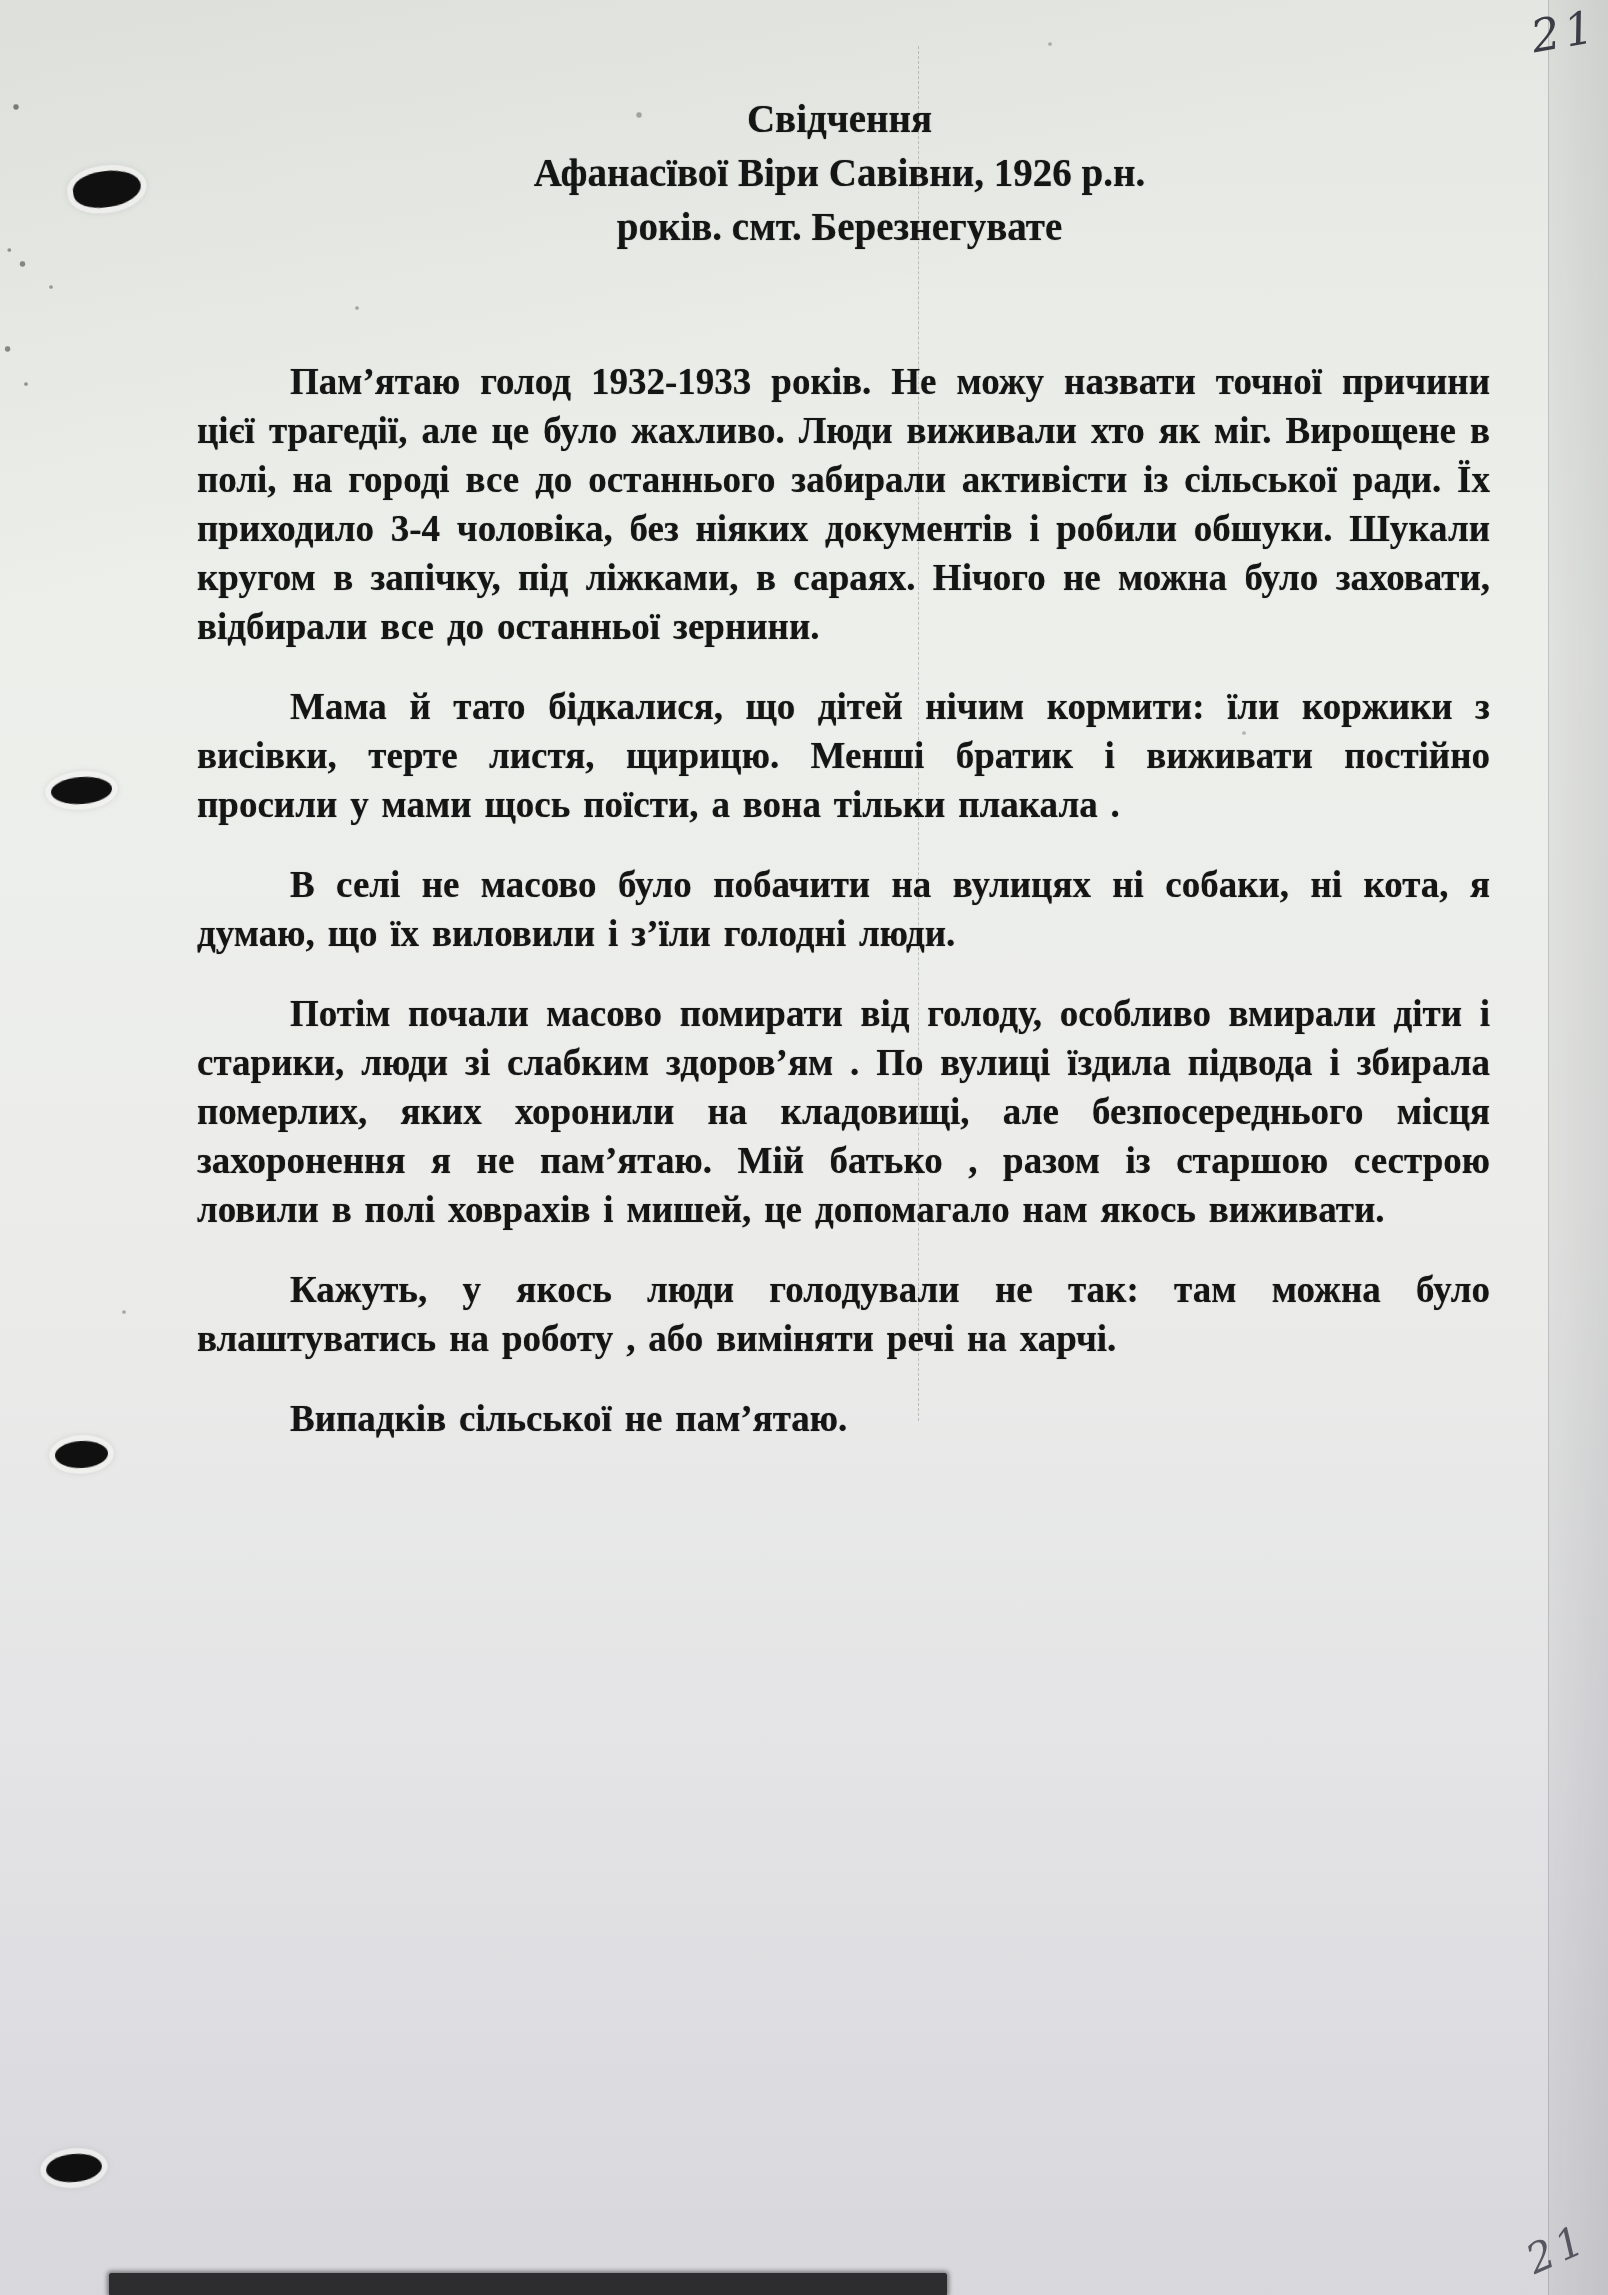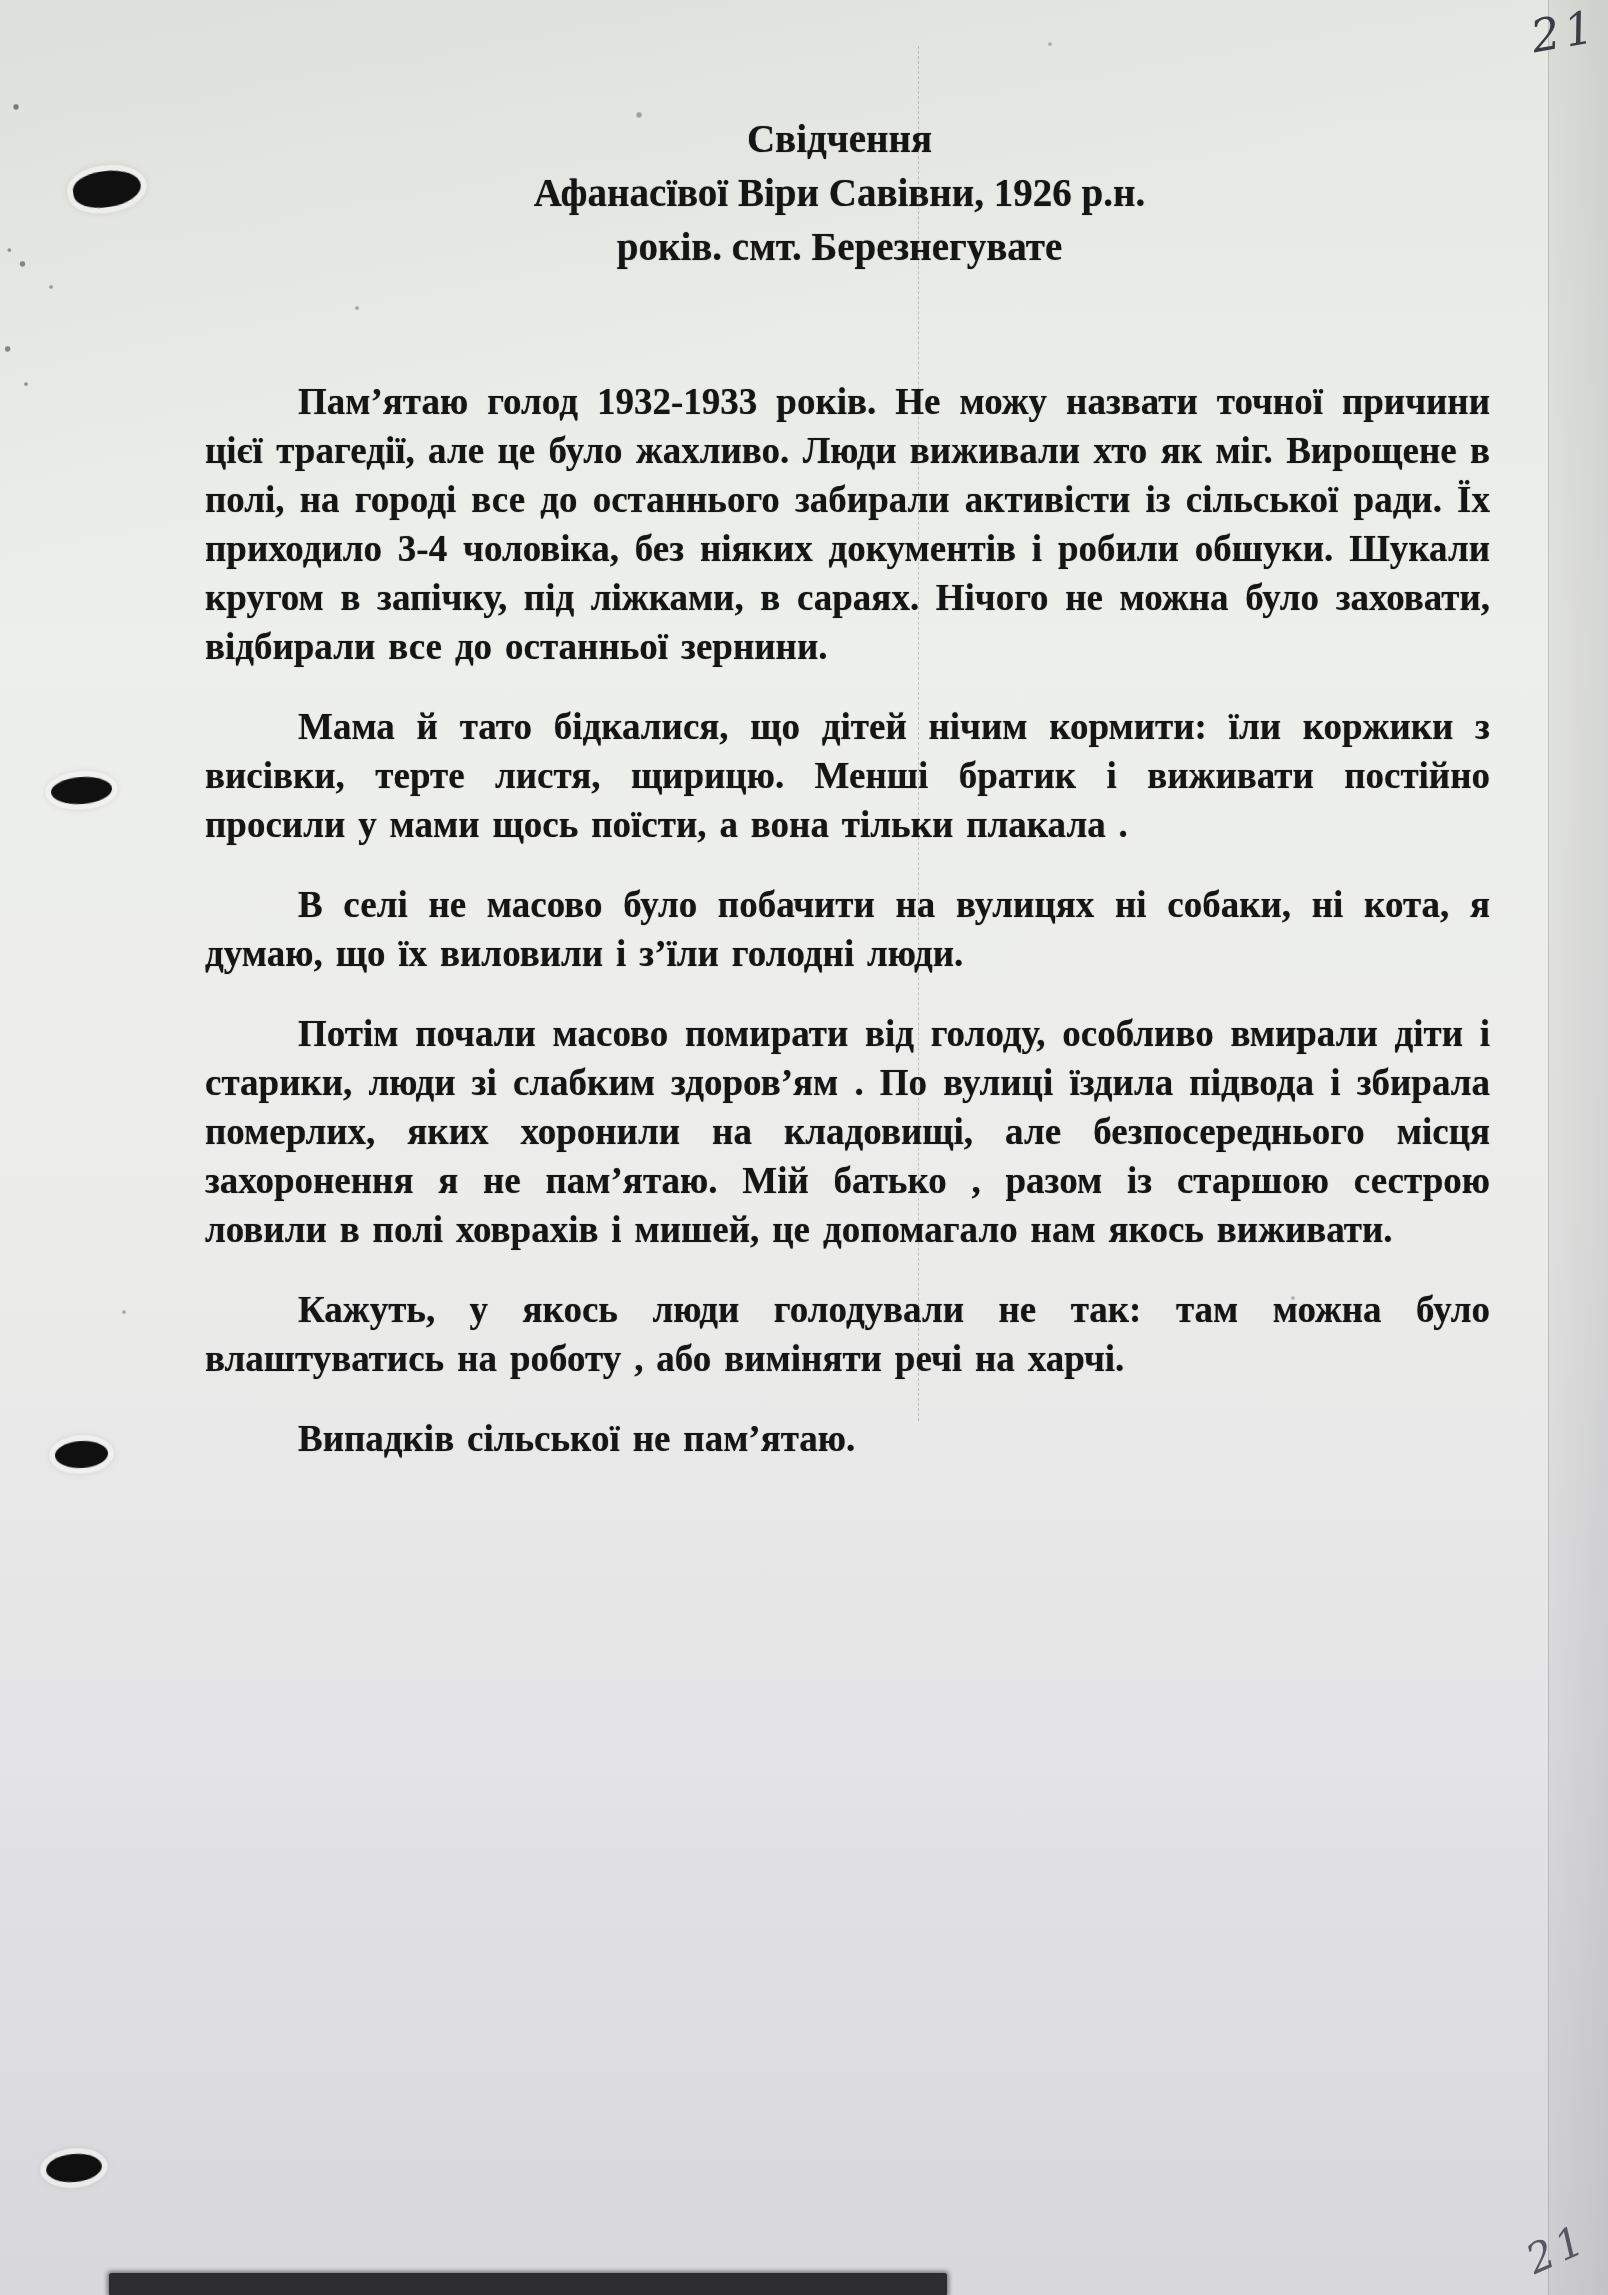--- a/index.html
+++ b/index.html
@@ -56,31 +56,31 @@
   .hand{
     position:absolute;
     font-family:"DejaVu Serif","Liberation Serif",serif;
     font-style:italic;color:#3c3c46;
     letter-spacing:5px;
   }
   .hand-top{left:1531px;top:5px;font-size:45px;transform:rotate(-10deg);}
   .hand-bottom{left:1526px;top:2225px;font-size:41px;transform:rotate(-24deg);color:#4a4a55;opacity:.9;}
   
   .content{
-    position:absolute;left:189px;top:112px;width:1301px;
+    position:absolute;left:189px;top:92px;width:1301px;
     color:#151515;
   }
   .title{
     text-align:center;
     font-weight:bold;font-size:39px;line-height:54px;
     margin:0 0 103px 0;
     text-shadow:0 0 1.1px rgba(15,15,15,0.6);
   }
   .para{
-    margin:0 0 31px 16px;
+    margin:0 0 31px 8px;
     text-align:justify;
     text-indent:93px;
     font-weight:bold;
     font-size:37px;line-height:49px;
     word-spacing:0.10em;
     text-shadow:0 0 1px rgba(15,15,15,0.55);
   }
   .para:last-child{margin-bottom:0;}
   
   .bottom-strip{

